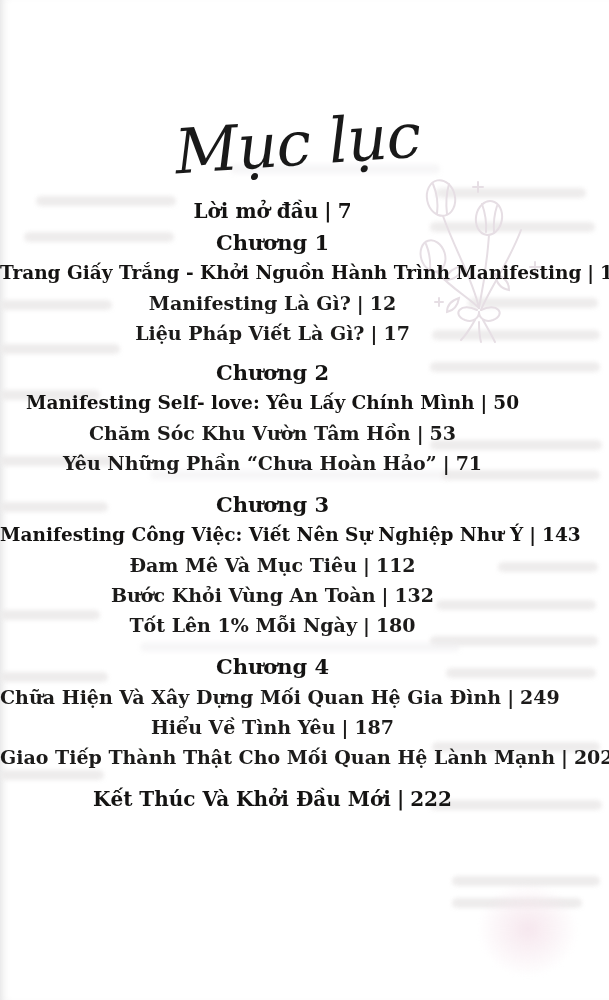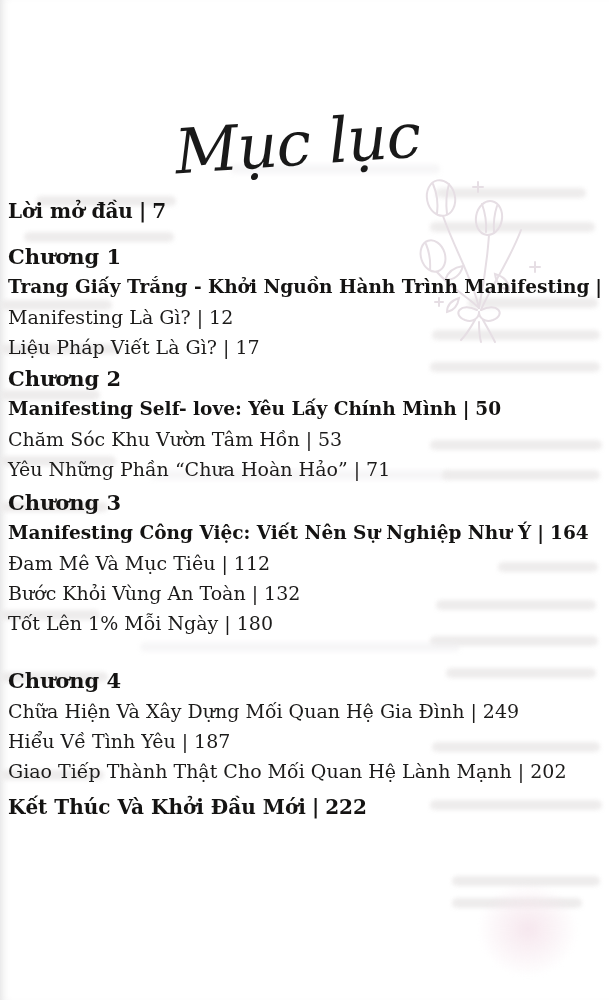--- a/index.html
+++ b/index.html
@@ -30,31 +30,31 @@
   .title{
     position:absolute;top:66px;left:0;right:14px;
     text-align:center;
     font-size:62px;line-height:1.15;
     font-style:italic;font-weight:400;
     letter-spacing:-1px;
     transform:rotate(-4deg);
     color:#191919;
   }
   
-  .toc{position:absolute;top:196px;left:8px;width:545px;text-align:left;}
-  .line{line-height:30px;font-size:19px;white-space:nowrap;}
+  .toc{position:absolute;top:196px;left:0;width:545px;text-align:center;}
+  .line{line-height:30px;font-size:19px;white-space:nowrap;font-weight:bold;}
   .bold{font-weight:700;color:#141312;}
   .heading{font-size:21px;}
   .ch-title{font-size:18.5px;}
   .intro,.closing{font-size:20px;}
-  .c1{margin-top:16px;}
-  .c2{margin-top:2px;}
-  .c3{margin-top:4px;}
-  .c4{margin-top:28px;}
-  .closing{margin-top:6px;}
+  .c1{margin-top:2px;}
+  .c2{margin-top:10px;}
+  .c3{margin-top:12px;}
+  .c4{margin-top:12px;}
+  .closing{margin-top:12px;}
   .sep{margin:0 6px;}
 </style>
 </head>
 <body>
 
 <div class="page">
 
   <div class="ghost soft" style="left:230px;top:164px;width:210px;"></div>
   <div class="ghost" style="left:36px;top:196px;width:140px;"></div>
   <div class="ghost" style="left:436px;top:188px;width:150px;"></div>
@@ -143,21 +143,21 @@
         <span>Chăm Sóc Khu Vườn Tâm Hồn</span><span class="sep">|</span><span>53</span>
       </div>
       <div class="line item">
         <span>Yêu Những Phần “Chưa Hoàn Hảo”</span><span class="sep">|</span><span>71</span>
       </div>
     </section>
 
     <section class="chapter c3">
       <div class="line bold heading">Chương 3</div>
       <div class="line bold ch-title">
-        <span>Manifesting Công Việc: Viết Nên Sự Nghiệp Như Ý</span><span class="sep">|</span><span>164</span>
+        <span>Manifesting Công Việc: Viết Nên Sự Nghiệp Như Ý</span><span class="sep">|</span><span>143</span>
       </div>
       <div class="line item">
         <span>Đam Mê Và Mục Tiêu</span><span class="sep">|</span><span>112</span>
       </div>
       <div class="line item">
         <span>Bước Khỏi Vùng An Toàn</span><span class="sep">|</span><span>132</span>
       </div>
       <div class="line item">
         <span>Tốt Lên 1% Mỗi Ngày</span><span class="sep">|</span><span>180</span>
       </div>

